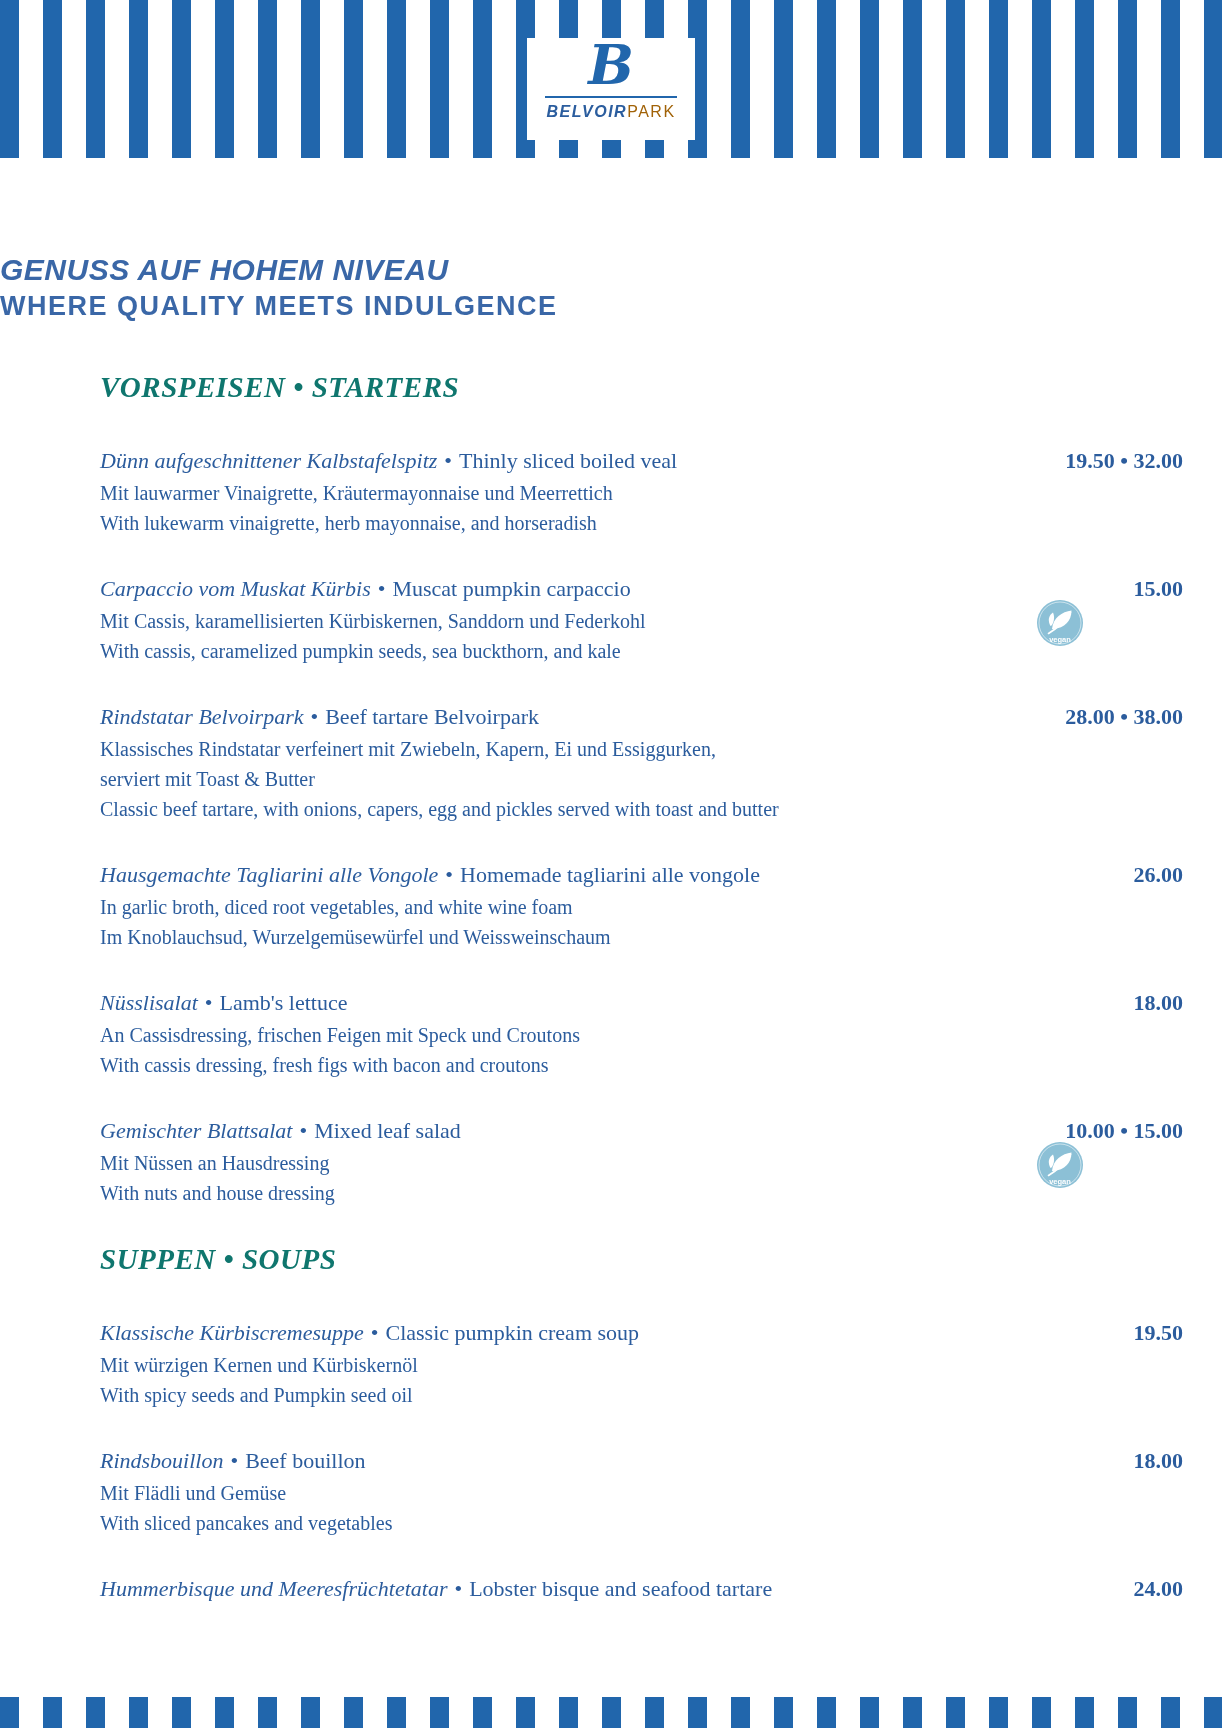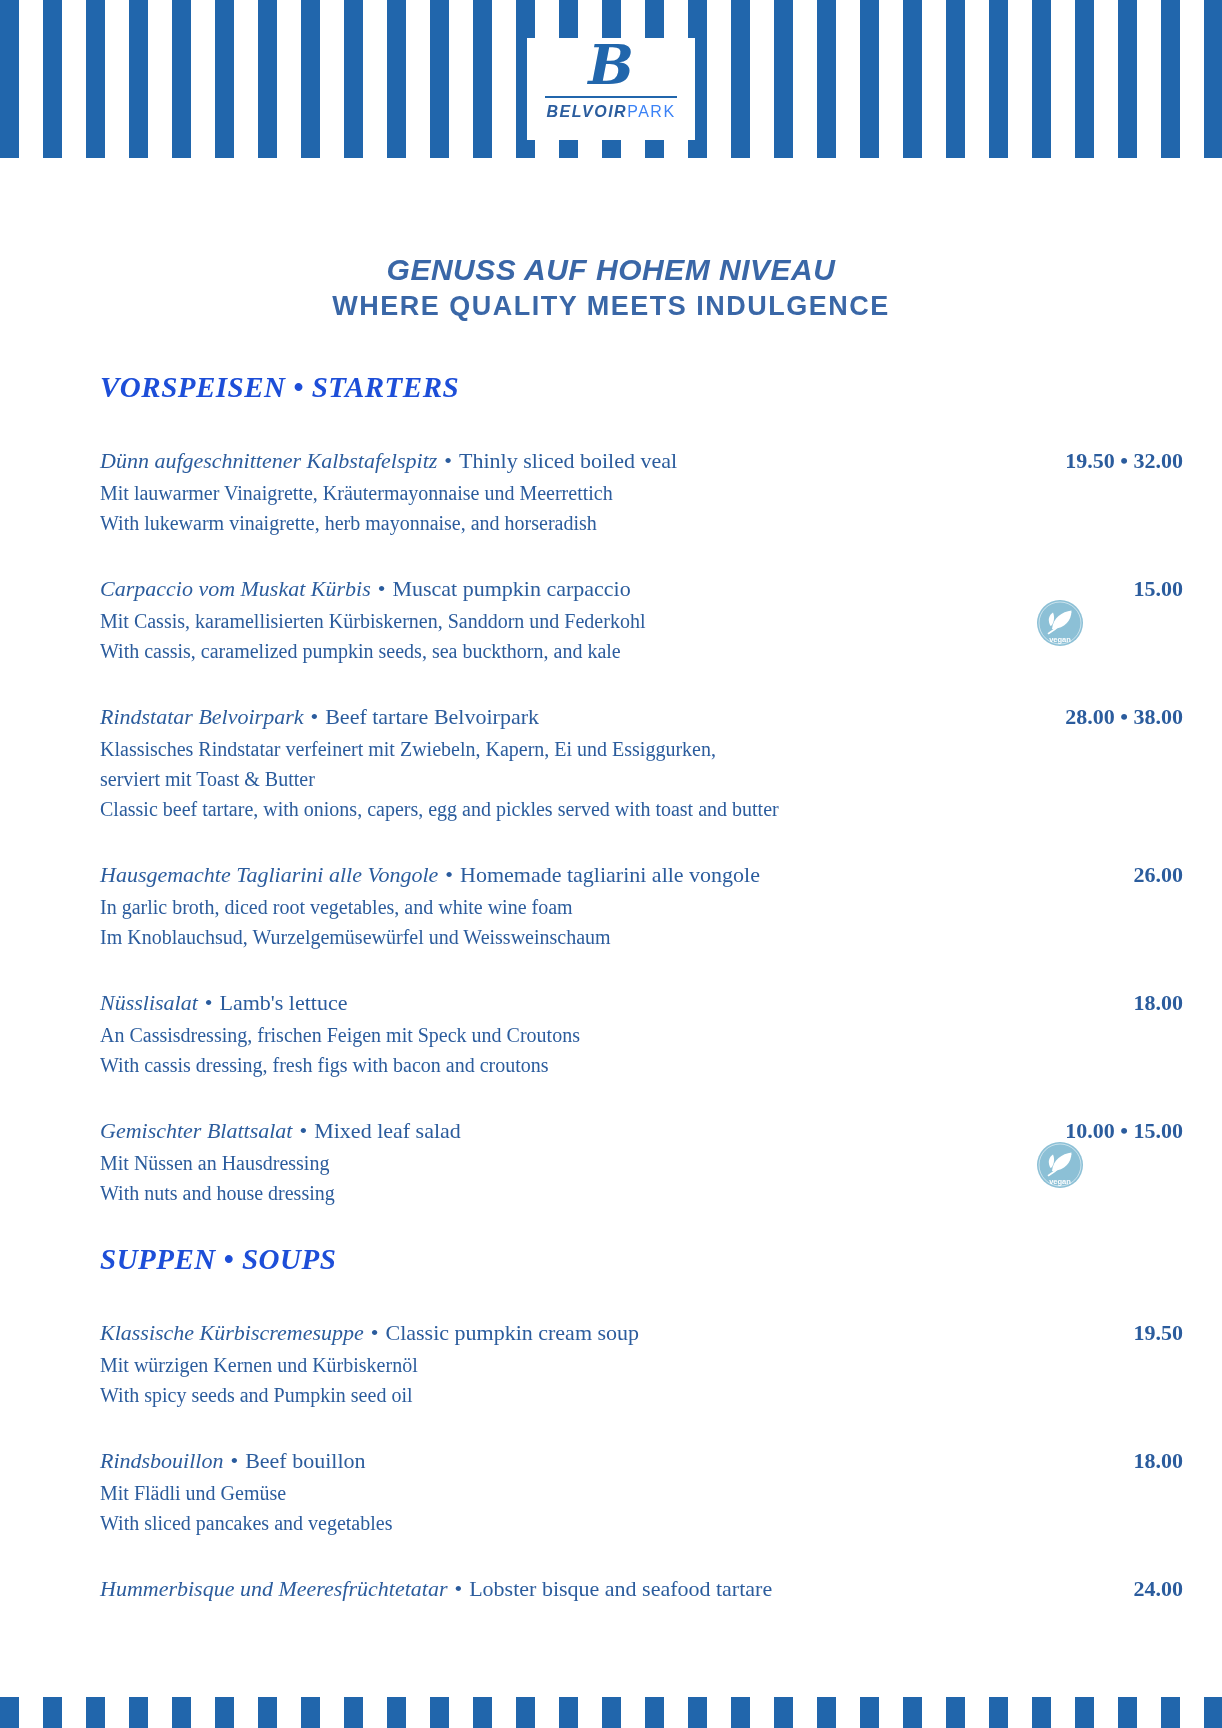--- a/index.html
+++ b/index.html
@@ -33,43 +33,43 @@
     color: #2166ac;
     margin-top: -2px;
   }
   .logo-rule { width: 132px; height: 2px; background: #2166ac; margin: 2px 0 5px 0; }
   .logo-word {
     font-family: "Liberation Sans", sans-serif;
     font-size: 16px; letter-spacing: 1.5px; color: #2b5d9e;
     white-space: nowrap;
   }
   .logo-word .bold { font-weight: 700; font-style: italic; }
-  .logo-word .light { font-weight: 400; color: #3b82f6; }
-
-  
-  .intro { text-align: center; margin: 0; padding-top: 252px; }
+  .logo-word .light { font-weight: 400; color: #a16207; }
+
+  
+  .intro { margin: 0; padding-top: 252px; }
   .intro-de {
     font-family: "Liberation Sans", sans-serif;
     font-weight: 700; font-style: italic;
     font-size: 30px; line-height: 36px;
     color: #3a67a7; letter-spacing: 0.5px;
   }
   .intro-en {
     font-family: "Liberation Sans", sans-serif;
     font-weight: 700;
     font-size: 27px; line-height: 36px;
     color: #3a67a7; letter-spacing: 1.5px;
   }
 
   
   .content { margin: 0 39px 0 100px; color: #2b5c9d; }
   .section-heading {
     font-weight: 700; font-style: italic;
     font-size: 29px; line-height: 34px;
-    color: #1d4ed8; letter-spacing: 0.5px;
+    color: #0f766e; letter-spacing: 0.5px;
     margin: 46px 0 40px 0;
   }
   .section + .section .section-heading { margin-top: 28px; }
 
   .item { position: relative; margin-bottom: 34px; margin-top: 20px; }
   .item-head { display: flex; align-items: baseline; }
   .item-name { font-size: 22px; line-height: 34px; }
   .item-name .de { font-style: italic; }
   .item-name .sep { margin: 0 7px; }
   .item-price {

